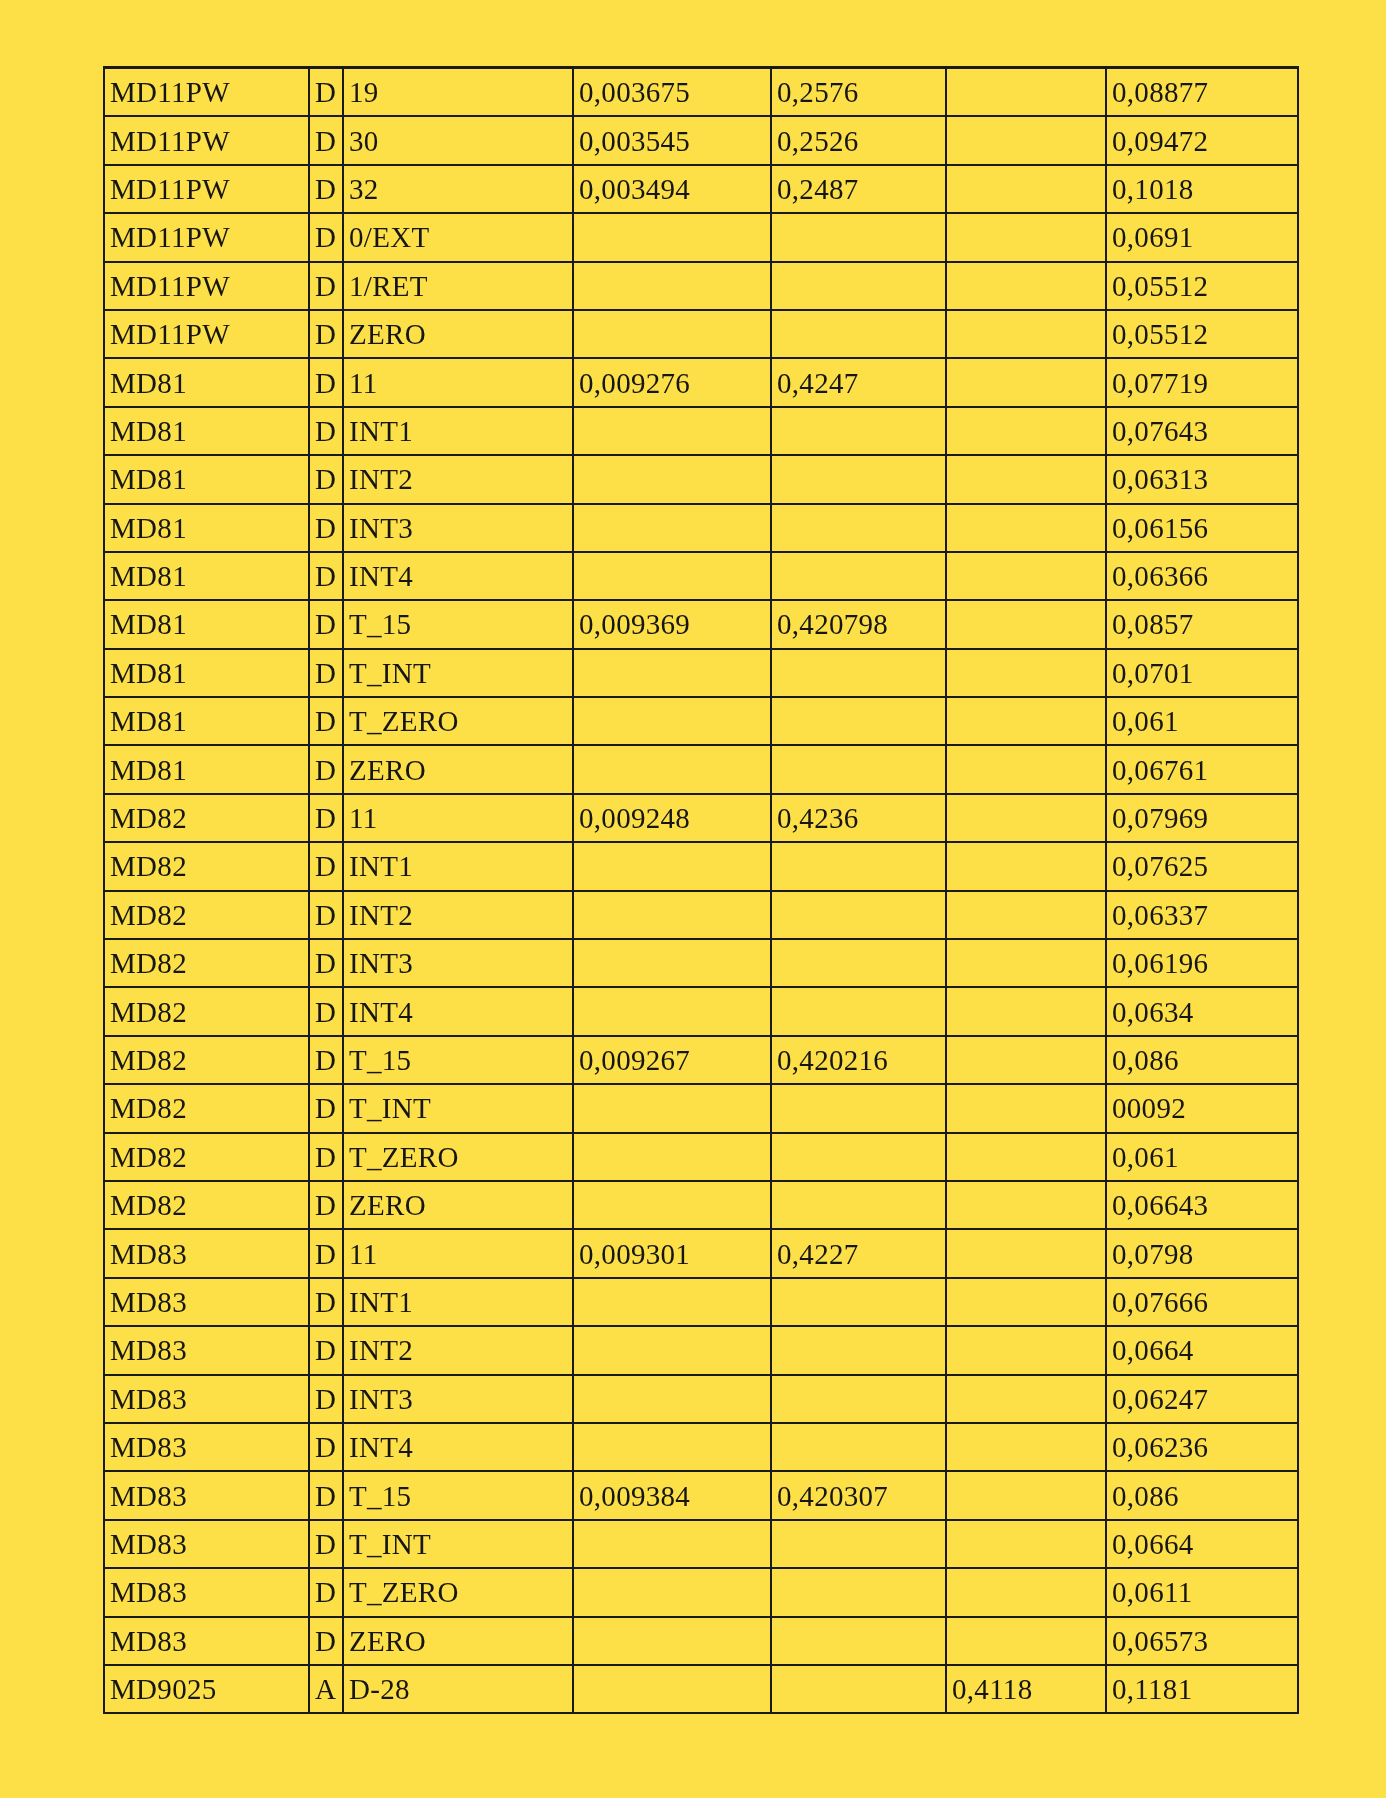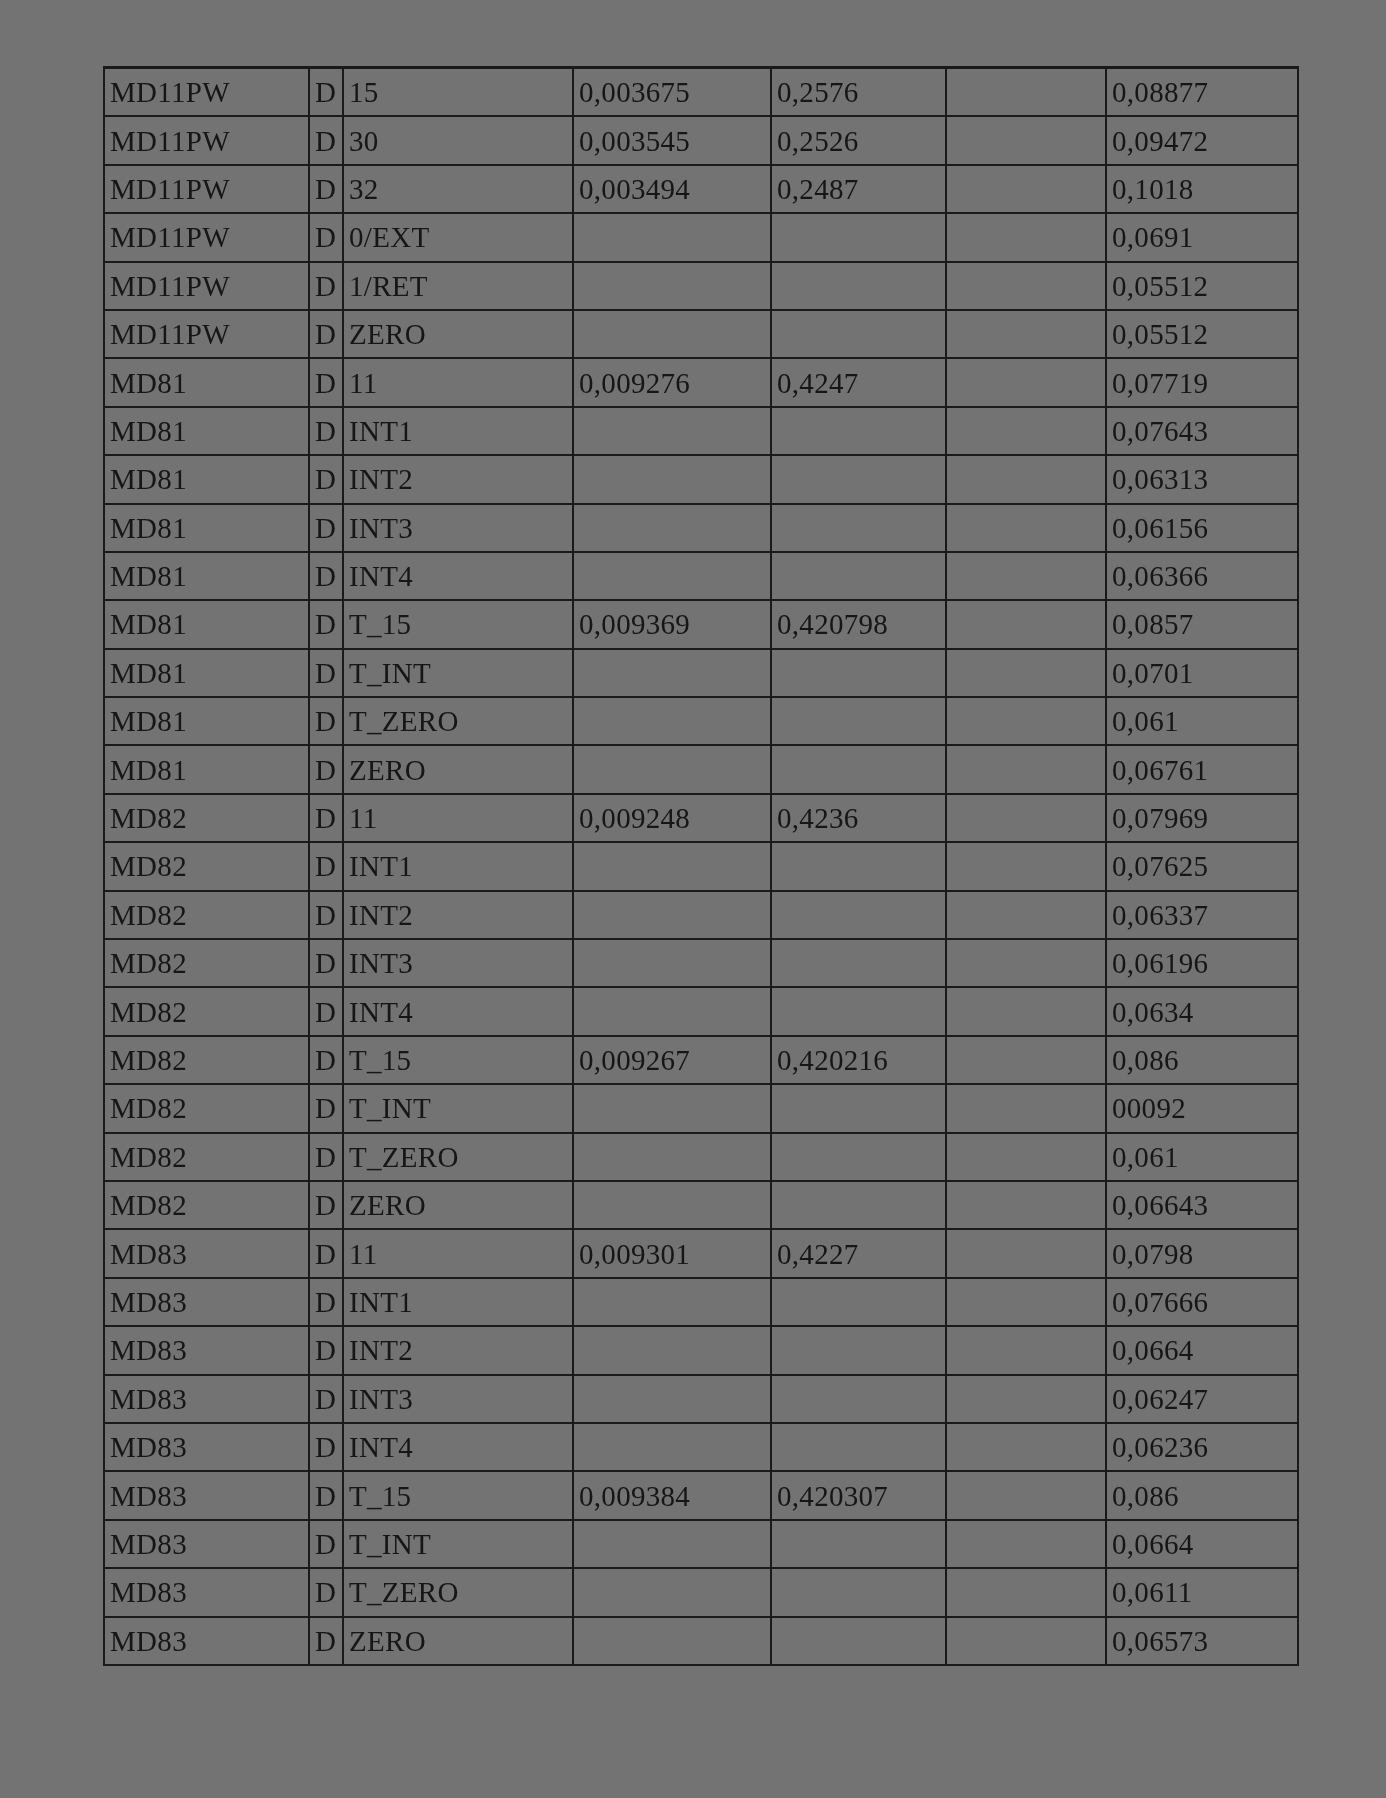--- a/index.html
+++ b/index.html
@@ -4,21 +4,21 @@
 <style>
   html, body {
     margin: 0;
     padding: 0;
     background: #ffffff;
   }
   .page {
     position: relative;
     width: 1386px;
     height: 1798px;
-    background: #737373;
+    background: #fde047;
     overflow: hidden;
     font-family: "Liberation Serif", "DejaVu Serif", serif;
     color: #161616;
   }
   table.scan-table {
     position: absolute;
     left: 103px;
     top: 66px;
     width: 1194px;
     border-collapse: collapse;
@@ -56,21 +56,21 @@
         <col class="w3">
         <col class="w4">
       <col class="w5">
         <col class="w6">
         <col class="w7">
     </colgroup>
     <tbody>
         <tr>
           <td>MD11PW</td>
           <td>D</td>
-          <td>15</td>
+          <td>19</td>
           <td>0,003675</td>
           <td>0,2576</td>
           <td></td>
           <td>0,08877</td>
         </tr>
         <tr>
           <td>MD11PW</td>
           <td>D</td>
           <td>30</td>
           <td>0,003545</td>
@@ -349,16 +349,25 @@
           <td>0,0611</td>
         </tr>
         <tr>
           <td>MD83</td>
           <td>D</td>
           <td>ZERO</td>
           <td></td>
           <td></td>
           <td></td>
           <td>0,06573</td>
+        </tr>
+        <tr>
+          <td>MD9025</td>
+          <td>A</td>
+          <td>D-28</td>
+          <td></td>
+          <td></td>
+          <td>0,4118</td>
+          <td>0,1181</td>
         </tr>
       </tbody>
   </table>
 </div>
 
 </body></html>

